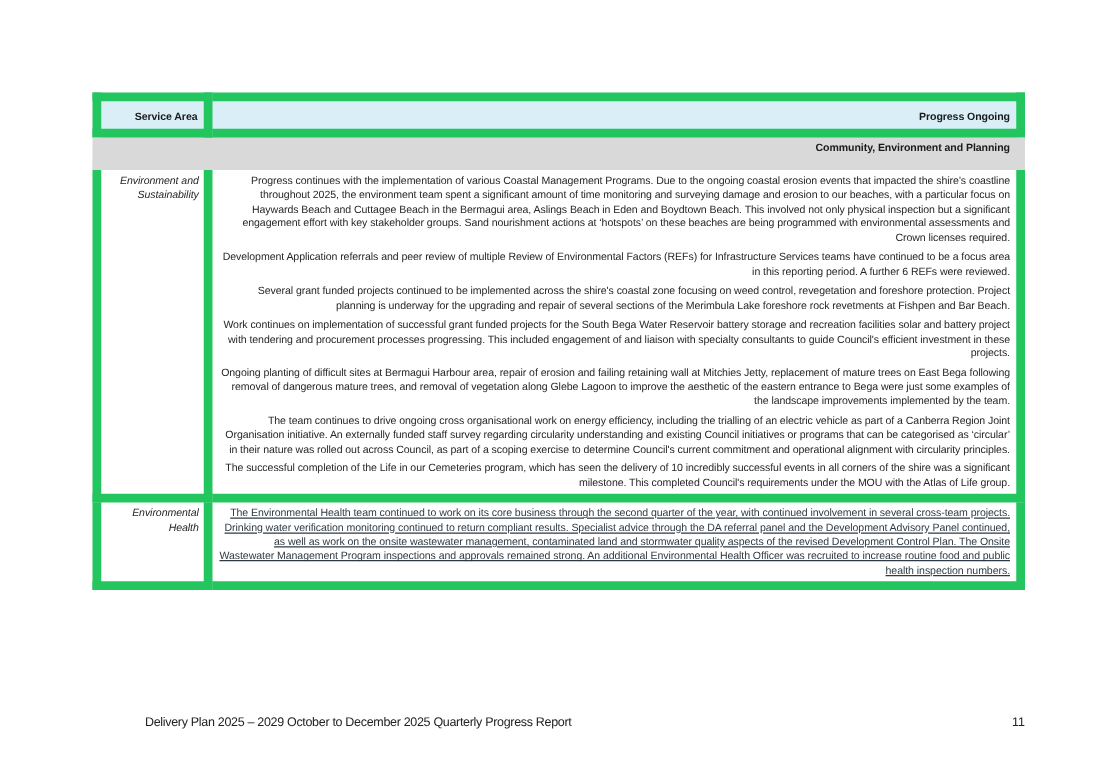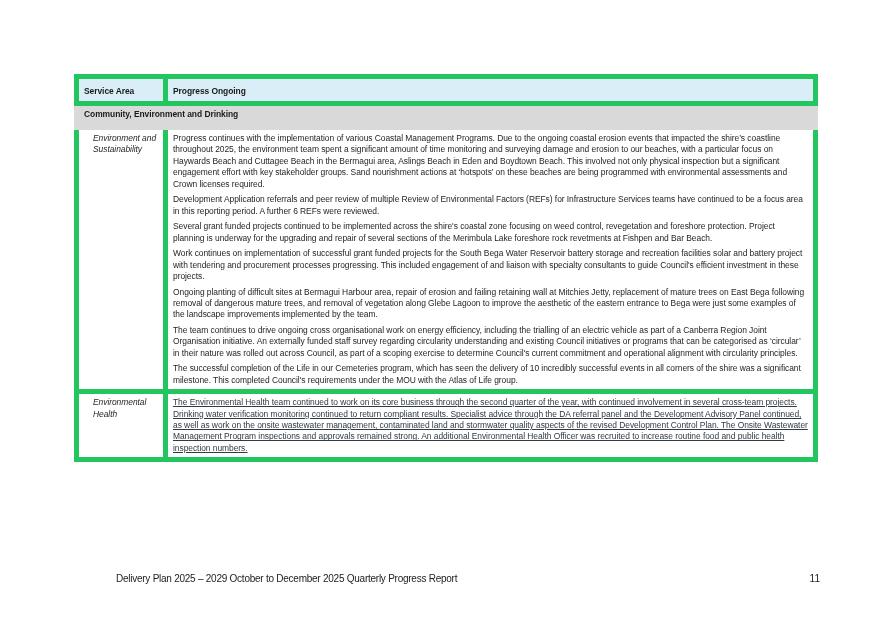--- a/index.html
+++ b/index.html
@@ -29,23 +29,23 @@
       border-collapse: collapse;
       table-layout: fixed;
       font-size: 8.45px;
       line-height: 11.4px;
       letter-spacing: -0.05px;
     }
     table.progress col.c1 { width: 89px; }
     table.progress col.c2 { width: 650px; }
     table.progress th,
     table.progress td {
-      border: 5px solid #22c55e;
+      border: 7px solid #22c55e;
       vertical-align: top;
-      text-align: left;
+      text-align: right;
     }
     thead tr.head-row th {
       background: #d9eef6;
       font-weight: bold;
       height: 19px;
       padding: 3px 5px 0 5px;
       color: #1a1a1a;
       vertical-align: middle;
     }
     tr.group-row td {
@@ -92,21 +92,21 @@
       <col class="c2">
     </colgroup>
     <thead>
       <tr class="head-row">
         <th>Service Area</th>
         <th>Progress Ongoing</th>
       </tr>
     </thead>
     <tbody>
       <tr class="group-row">
-        <td colspan="2">Community, Environment and Drinking</td>
+        <td colspan="2">Community, Environment and Planning</td>
       </tr>
       <tr>
         <td class="area">Environment and Sustainability</td>
         <td class="update">
           <p>Progress continues with the implementation of various Coastal Management Programs. Due to the ongoing coastal erosion events that impacted the shire’s coastline throughout 2025, the environment team spent a significant amount of time monitoring and surveying damage and erosion to our beaches, with a particular focus on Haywards Beach and Cuttagee Beach in the Bermagui area, Aslings Beach in Eden and Boydtown Beach. This involved not only physical inspection but a significant engagement effort with key stakeholder groups. Sand nourishment actions at ‘hotspots’ on these beaches are being programmed with environmental assessments and Crown licenses required.</p>
           <p>Development Application referrals and peer review of multiple Review of Environmental Factors (REFs) for Infrastructure Services teams have continued to be a focus area in this reporting period. A further 6 REFs were reviewed.</p>
           <p>Several grant funded projects continued to be implemented across the shire's coastal zone focusing on weed control, revegetation and foreshore protection. Project planning is underway for the upgrading and repair of several sections of the Merimbula Lake foreshore rock revetments at Fishpen and Bar Beach.</p>
           <p>Work continues on implementation of successful grant funded projects for the South Bega Water Reservoir battery storage and recreation facilities solar and battery project with tendering and procurement processes progressing. This included engagement of and liaison with specialty consultants to guide Council's efficient investment in these projects.</p>
           <p>Ongoing planting of difficult sites at Bermagui Harbour area, repair of erosion and failing retaining wall at Mitchies Jetty, replacement of mature trees on East Bega following removal of dangerous mature trees, and removal of vegetation along Glebe Lagoon to improve the aesthetic of the eastern entrance to Bega were just some examples of the landscape improvements implemented by the team.</p>
           <p>The team continues to drive ongoing cross organisational work on energy efficiency, including the trialling of an electric vehicle as part of a Canberra Region Joint Organisation initiative. An externally funded staff survey regarding circularity understanding and existing Council initiatives or programs that can be categorised as ‘circular’ in their nature was rolled out across Council, as part of a scoping exercise to determine Council's current commitment and operational alignment with circularity principles.</p>

